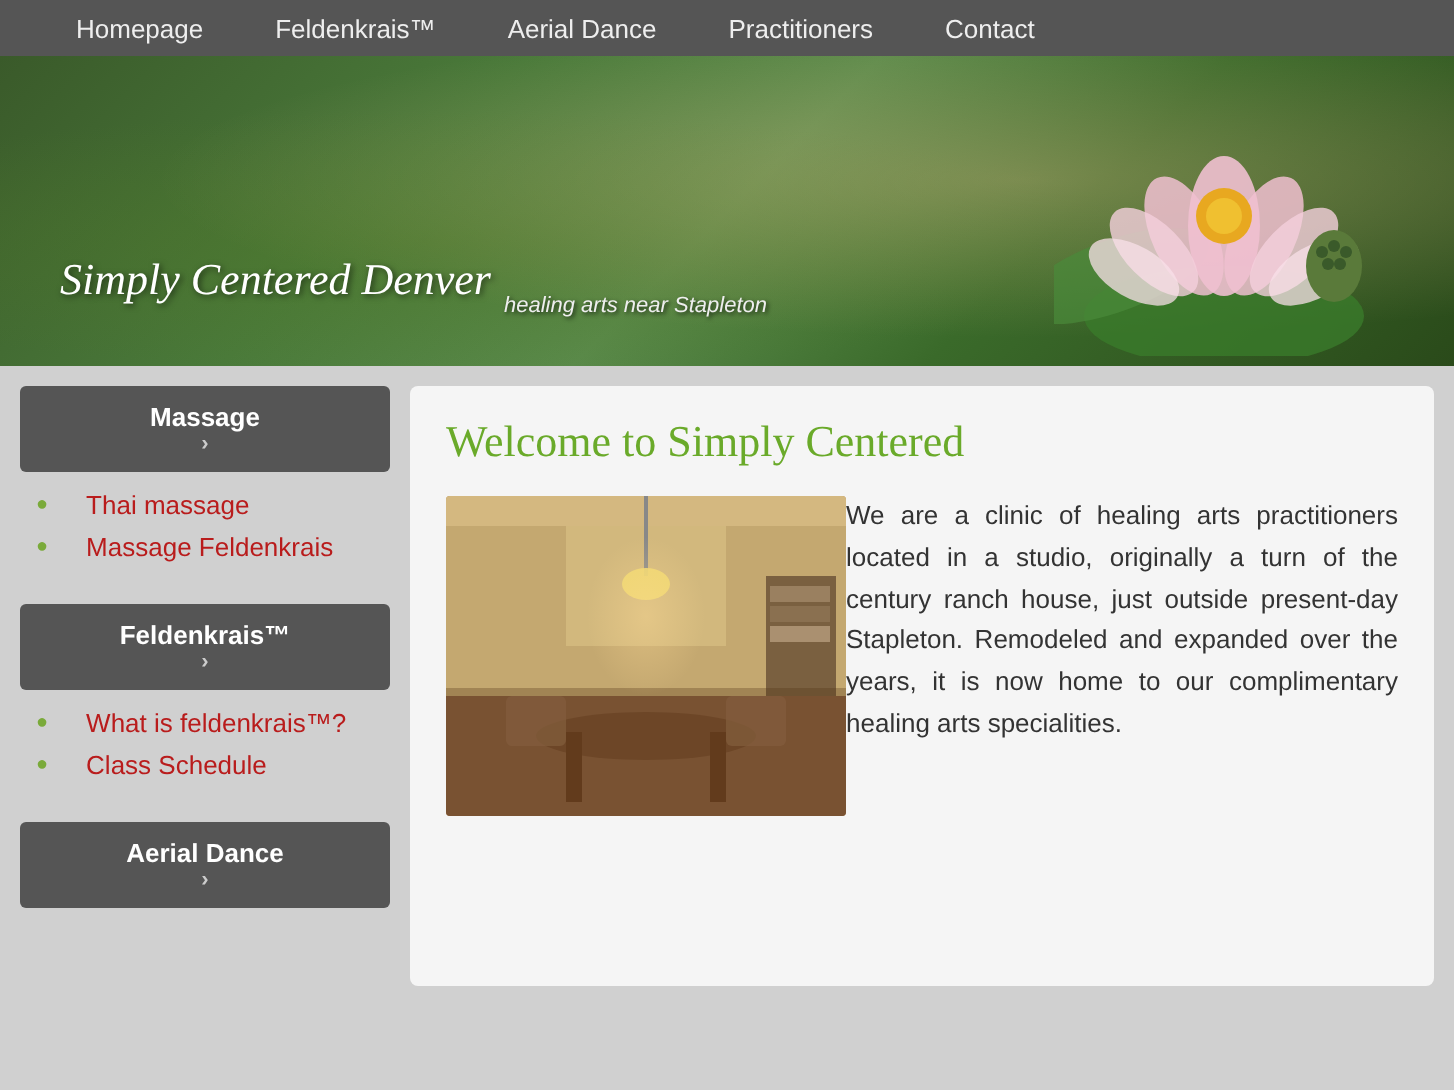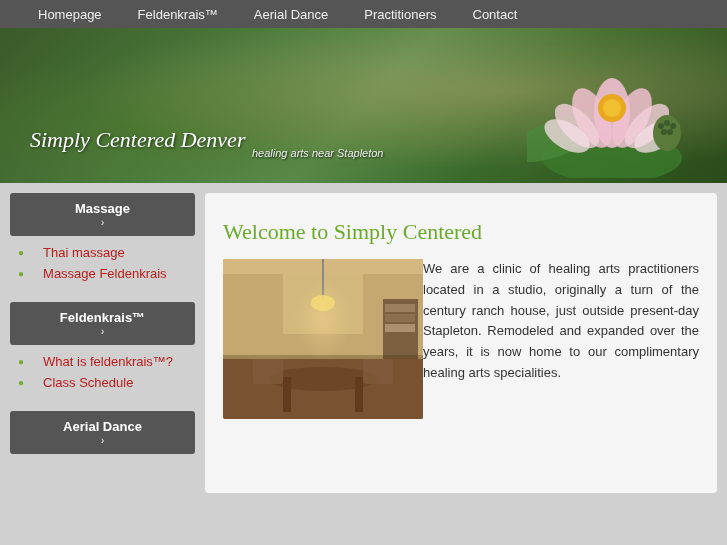--- a/index.html
+++ b/index.html
@@ -133,21 +133,21 @@
       font-size: 13px;
       cursor: pointer;
       margin-left: 14px;
     }
 
     
     #content {
       flex: 1;
       background: #f5f5f5;
       border-radius: 4px;
-      padding: 26px 18px;
+      padding: 15px 18px;
       min-height: 300px;
     }
     #content-title {
       color: #6aaa2a;
       font-size: 22px;
       font-weight: normal;
       font-family: Georgia, serif;
       margin-bottom: 14px;
     }
     #content-body {

